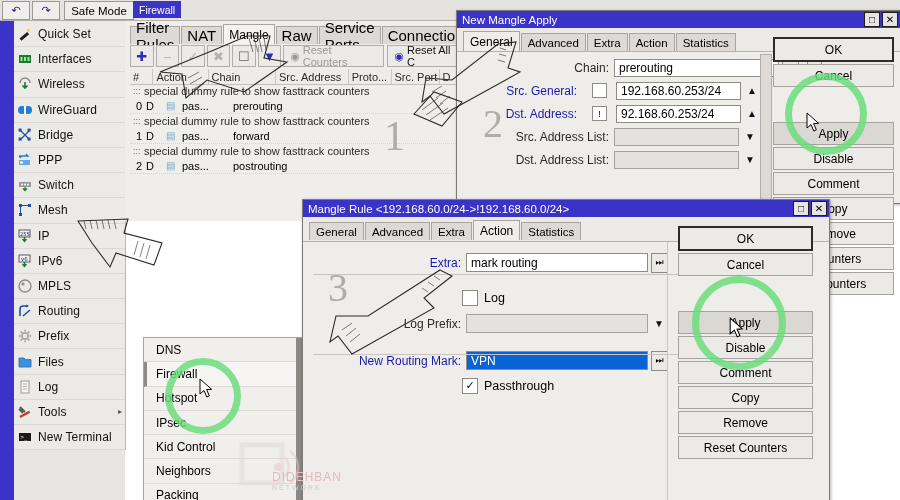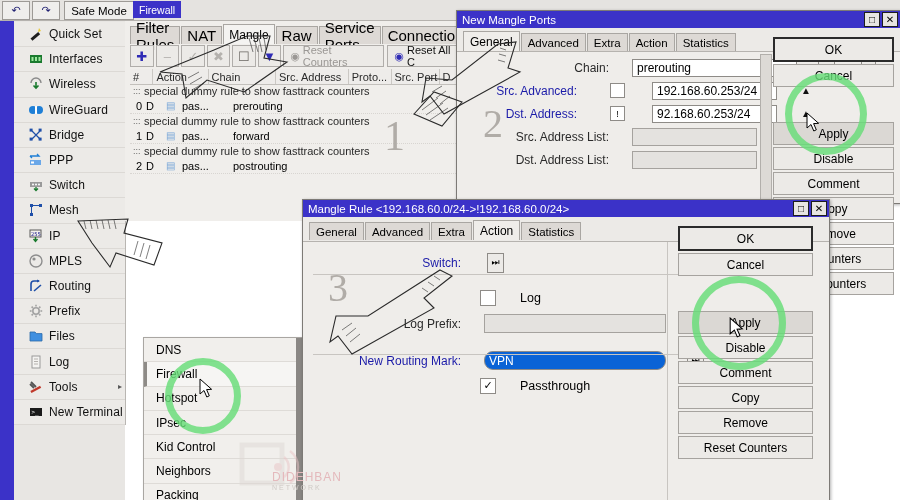--- a/index.html
+++ b/index.html
@@ -22,21 +22,21 @@
         display:flex;align-items:center;justify-content:center;color:#1a1a6e;font-size:11px;}
   #btn-undo{left:2px;width:26px;}
   #btn-redo{left:32px;width:26px;}
   #safemode{position:absolute;left:64px;top:1px;height:17px;width:68px;border:1px solid #9d9a96;
             background:#efeeec;display:flex;align-items:center;justify-content:center;font-size:11.5px;}
   #win-tab-firewall{position:absolute;left:133px;top:1px;height:17px;padding:0 6px;background:#3b32c8;color:#fff;
             display:flex;align-items:center;font-size:10.5px;}
 
   
   #sidebar{position:absolute;left:14px;top:22px;width:111px;background:#eceae7;border-right:1px solid #b9b6b2;}
-  .mi{height:24.2px;display:flex;align-items:center;padding-left:14px;border-bottom:1px solid #dcd9d5;background:#eceae7;}
+  .mi{height:24.2px;display:flex;align-items:center;padding-left:3px;border-bottom:1px solid #dcd9d5;background:#eceae7;}
   .mi .ico{width:17px;height:16px;margin-right:4px;flex:0 0 17px;position:relative;}
   .mi .lbl{font-size:12px;letter-spacing:.1px;color:#111;white-space:nowrap;}
   .mi .arrow{margin-left:auto;margin-right:3px;font-size:8px;color:#555;}
 
   
   #submenu{position:absolute;left:143px;top:337px;width:160px;background:#f1efec;
            border:1px solid #a9a6a2;box-shadow:1px 1px 2px rgba(0,0,0,.25);}
   #submenu .si{height:23.3px;display:flex;align-items:center;padding-left:12px;border-bottom:1px solid #dedbd7;font-size:12px;}
   #submenu .si.sel{background:#f6f5f3;border-left:3px solid #8e8b87;padding-left:9px;}
   #submenu-scroll{position:absolute;right:0;top:0;bottom:0;width:8px;background:#8a8784;}
@@ -66,21 +66,21 @@
   .dlg{position:absolute;background:#eceae7;border:1px solid #7d7a76;box-shadow:1px 1px 3px rgba(0,0,0,.3);}
   .dlg-title{height:17px;background:#3b32c8;display:flex;align-items:center;padding-left:5px;color:#fff;font-size:11.5px;}
   .dlg-title .tbtns{margin-left:auto;display:flex;gap:2px;padding-right:2px;}
   .tb{width:14px;height:13px;border:1px solid #1d1d1d;background:#e7e5e2;display:flex;align-items:center;justify-content:center;font-size:10px;color:#000;}
   .dtabs{display:flex;align-items:flex-end;height:20px;padding-left:6px;padding-top:3px;}
   .dtab{height:17px;padding:0 6px;background:#ddd9d5;border:1px solid #a9a6a2;border-bottom:none;
         display:flex;align-items:center;font-size:11.5px;margin-right:1px;}
   .dtab.active{background:#efedea;height:19px;font-size:12px;}
   .dbody{position:absolute;left:0;right:0;background:#efedea;border-top:1px solid #b6b3af;}
 
-  .frow{display:flex;align-items:center;height:21px;margin-bottom:2px;gap:18px;}
+  .frow{display:flex;align-items:center;height:21px;margin-bottom:2px;}
   .flabel{text-align:right;font-size:12px;color:#1a1aa8;padding-right:5px;}
   .flabel.dim{color:#2a2a2a;}
   .finput{height:16px;border:1px solid #8e8b87;background:#fff;display:flex;align-items:center;padding-left:4px;font-size:12px;}
   .finput.gray{background:#e4e2df;border-color:#a5a29e;}
   .finput.sel{background:#0a63d6;color:#fff;}
   .fdrop{width:15px;height:18px;border:1px solid #8e8b87;background:#eceae7;margin-left:3px;
          display:flex;align-items:center;justify-content:center;font-size:9px;}
   .fup{width:14px;margin-left:4px;text-align:center;font-size:10px;color:#111;}
   .fdn{width:14px;margin-left:4px;text-align:center;font-size:10px;color:#111;}
   .chk{width:13px;height:13px;border:1px solid #8e8b87;background:#fff;display:flex;align-items:center;justify-content:center;font-size:10px;}
@@ -194,20 +194,28 @@
       <div class="mi">
         <span class="ico"><svg viewBox="0 0 16 16" width="16" height="16">
             <rect x="2" y="2" width="11" height="7" fill="#f2f0ec" stroke="#5a5a5a" stroke-width="1"></rect>
             <text x="3" y="7.6" font-size="5.2" fill="#1a1a8a" font-family="DejaVu Sans">255</text>
             <path d="M7.5 9 v4 M5.5 11 L7.5 13.4 L9.5 11" stroke="#1a7a2e" stroke-width="1.4" fill="none"></path>
           </svg></span>
         <span class="lbl">IP</span>
       </div>
       <div class="mi">
         <span class="ico"><svg viewBox="0 0 16 16" width="16" height="16">
+            <rect x="2" y="2" width="11" height="7" fill="#f2f0ec" stroke="#5a5a5a" stroke-width="1"></rect>
+            <text x="4" y="7.6" font-size="5.4" fill="#1a1a8a" font-family="DejaVu Sans">v6</text>
+            <path d="M7.5 9 v4 M5.5 11 L7.5 13.4 L9.5 11" stroke="#1a7a2e" stroke-width="1.4" fill="none"></path>
+          </svg></span>
+        <span class="lbl">IPv6</span>
+      </div>
+      <div class="mi">
+        <span class="ico"><svg viewBox="0 0 16 16" width="16" height="16">
             <circle cx="8" cy="8" r="6" fill="none" stroke="#8e8e8e" stroke-width="1.4"></circle>
             <circle cx="6" cy="6" r="1.6" fill="#8e8e8e"></circle>
           </svg></span>
         <span class="lbl">MPLS</span>
       </div>
       <div class="mi">
         <span class="ico"><svg viewBox="0 0 16 16" width="16" height="16">
             <path d="M3 13 L3 6 a3 3 0 0 1 3 -3 L11 3" stroke="#1f4fa8" stroke-width="1.6" fill="none"></path>
             <path d="M9 1.5 L12 3 L9 4.5 Z" fill="#1f4fa8"></path>
             <path d="M6 13 L13 7" stroke="#1f4fa8" stroke-width="1.6" fill="none"></path>
@@ -355,21 +363,21 @@
         <span>Neighbors</span>
       </div>
       <div class="si">
         <span>Packing</span>
       </div>
       <div id="submenu-scroll"></div>
   </div>
 
   <div class="dlg" id="dlg2" style="left:456px;top:10px;width:443px;height:192px;">
     <div class="dlg-title">
-      <span>New Mangle Ports</span>
+      <span>New Mangle Apply</span>
       <div class="tbtns">
         <div class="tb">□</div>
         <div class="tb">✕</div>
       </div>
     </div>
     <div class="dtabs" id="dlg2-tabs">
         <div class="dtab active">
           <span>General</span>
         </div>
         <div class="dtab">
@@ -390,21 +398,21 @@
       <div class="bignum" style="left:26px;top:48px;">2</div>
 
       <div class="frow" style="margin-top:5px;">
         <div class="flabel dim" style="width:152px;">Chain:</div>
         <div class="finput" style="width:159px;">prerouting</div>
         <div class="fdrop">⏭</div>
         <div style="width:13px;height:16px;border:1px solid #8e8b87;background:#eceae7;margin-left:8px;display:flex;align-items:center;justify-content:center;font-size:8px;">◆</div>
       </div>
 
       <div class="frow">
-        <div class="flabel" style="width:120px;">Src. Advanced:</div>
+        <div class="flabel" style="width:120px;">Src. General:</div>
         <div class="chk" style="margin-left:10px;"></div>
         <div class="finput" style="width:119px;margin-left:9px;">192.168.60.253/24</div>
         <div class="fup">▲</div>
       </div>
 
       <div class="frow">
         <div class="flabel" style="width:120px;">Dst. Address:</div>
         <div class="chk" style="margin-left:10px;font-size:9px;">!</div>
         <div class="finput" style="width:119px;margin-left:9px;">92.168.60.253/24</div>
         <div class="fup">▲</div>
@@ -479,21 +487,22 @@
         </div>
         <div class="dtab">
           <span>Statistics</span>
         </div>
       </div>
     <div class="dbody" style="top:41px;bottom:0;">
 
       <div class="bignum" style="left:25px;top:22px;">3</div>
 
       <div class="frow" style="margin-top:10px;">
-        <div class="flabel" style="width:158px;">Switch:</div>
+        <div class="flabel" style="width:158px;">Extra:</div>
+        <div class="finput" style="width:176px;height:17px;">mark routing</div>
         <div class="fdrop">⏭</div>
       </div>
 
       <div style="position:absolute;left:10px;right:150px;top:32px;border-top:1px solid #c8c5c1;"></div>
 
       <div class="frow" style="margin-top:14px;">
         <div style="width:159px;"></div>
         <div class="chk" style="width:14px;height:14px;"></div>
         <div style="margin-left:6px;font-size:12.5px;">Log</div>
       </div>
@@ -501,21 +510,21 @@
       <div class="frow" style="margin-top:5px;">
         <div class="flabel dim" style="width:158px;">Log Prefix:</div>
         <div class="finput gray" style="width:176px;height:17px;"></div>
         <div class="fdn">▼</div>
       </div>
 
       <div style="position:absolute;left:10px;right:150px;top:112px;border-top:1px solid #c8c5c1;"></div>
 
       <div class="frow" style="margin-top:16px;">
         <div class="flabel" style="width:158px;">New Routing Mark:</div>
-        <div class="finput sel" style="width:176px;height:17px;border-radius:9px;">VPN</div>
+        <div class="finput sel" style="width:176px;height:17px;">VPN</div>
         <div class="fdrop">⏭</div>
       </div>
 
       <div class="frow" style="margin-top:4px;">
         <div style="width:159px;"></div>
         <div class="chk" style="width:14px;height:14px;font-size:11px;">✓</div>
         <div style="margin-left:6px;font-size:12.5px;">Passthrough</div>
       </div>
 
       <div style="position:absolute;left:364px;top:0;bottom:0;width:1px;background:#c8c5c1;"></div>

